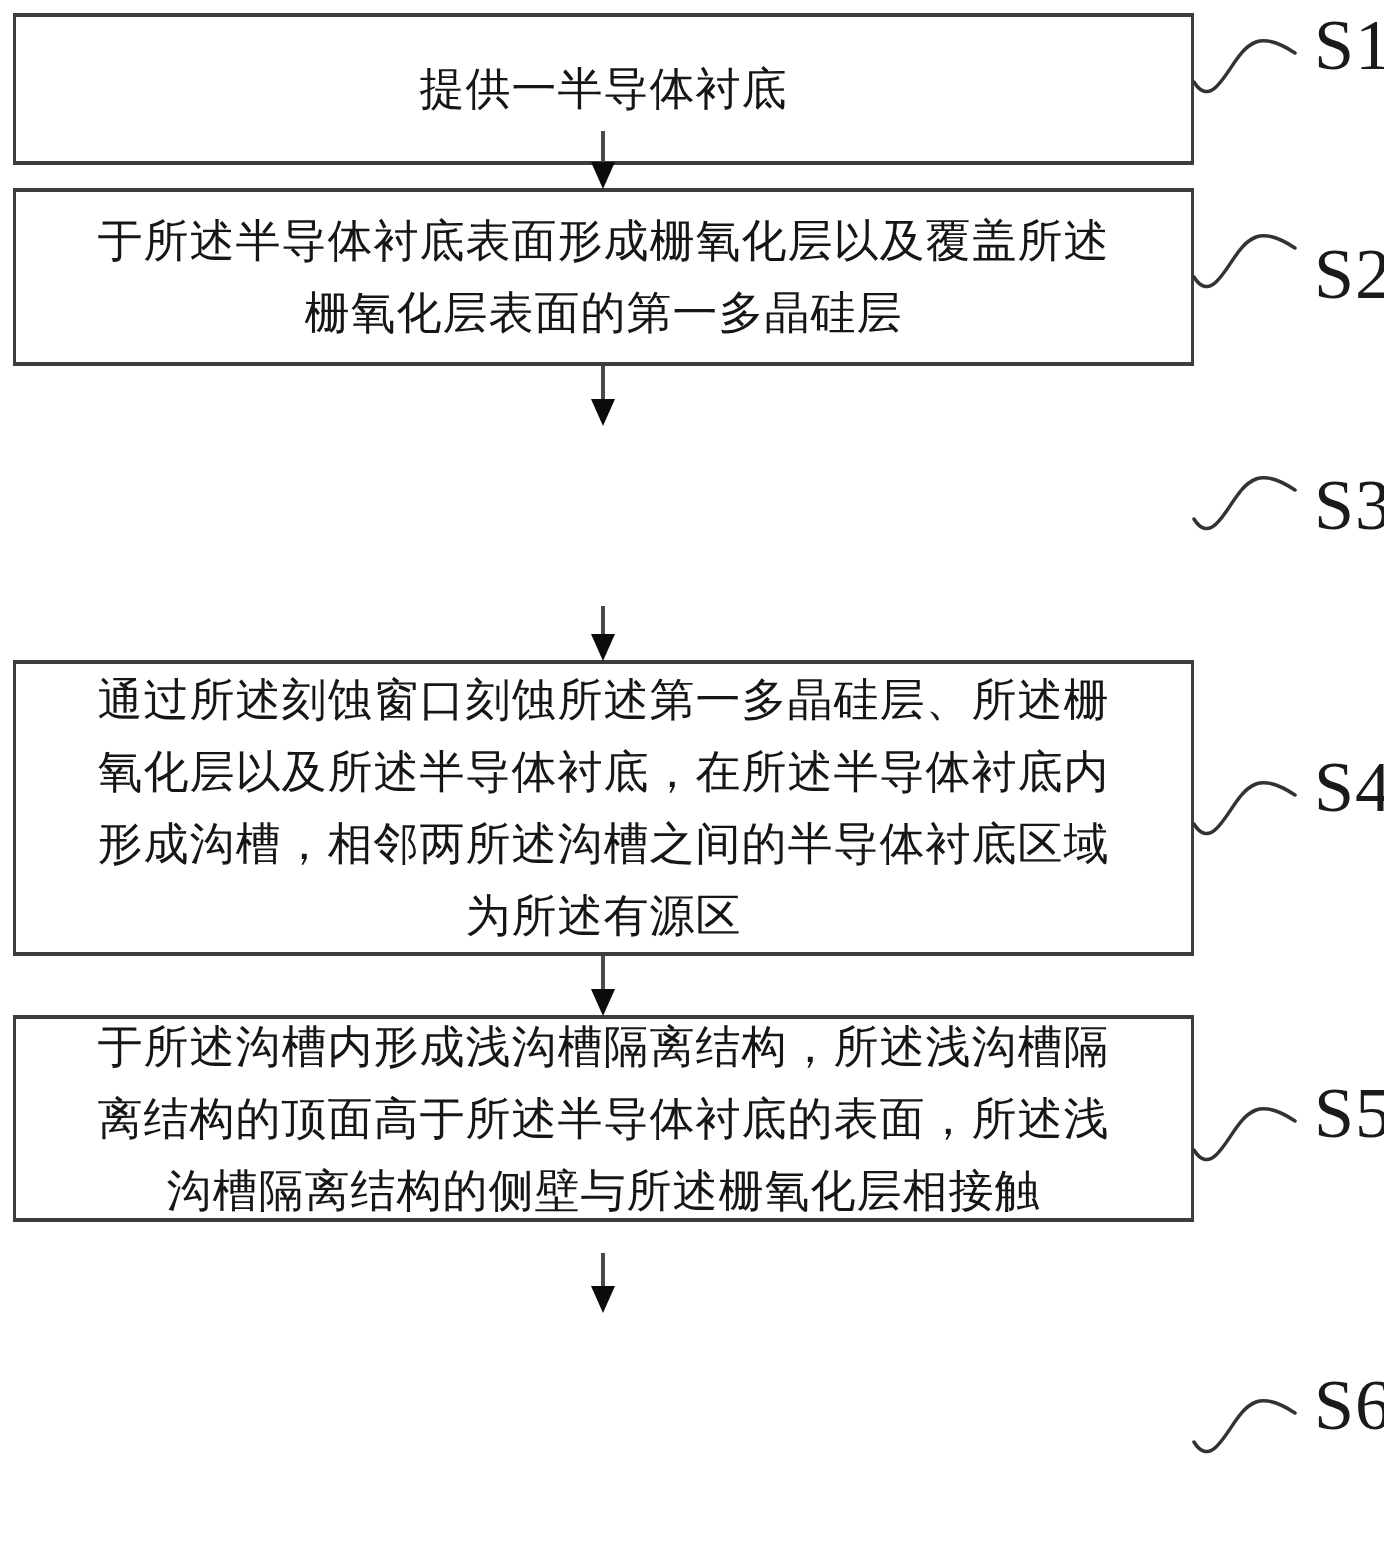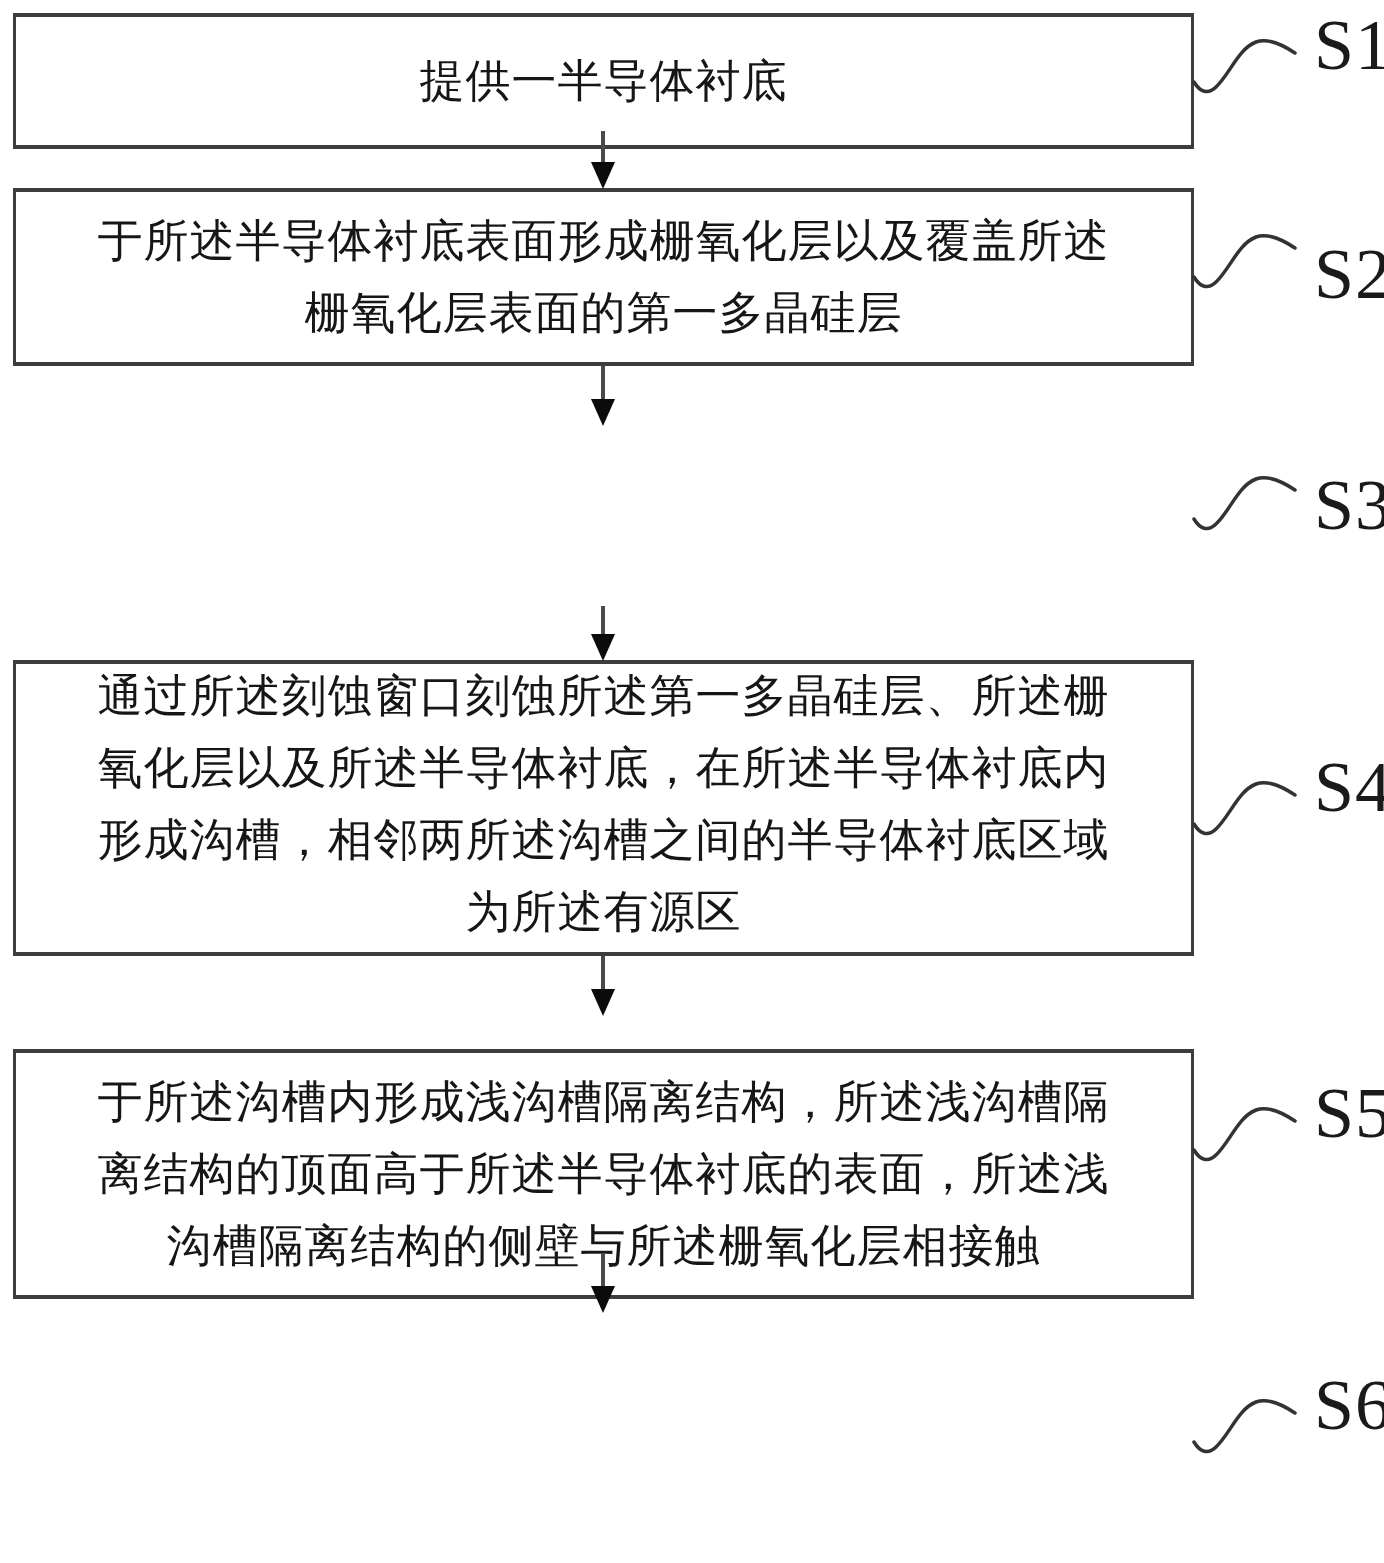--- a/index.html
+++ b/index.html
@@ -31,25 +31,25 @@
   }
   .step-text {
     font-size: 45px;
     line-height: 72px;
     color: #161616;
     text-align: center;
     white-space: pre-line;
     letter-spacing: 1px;
     padding: 0 40px;
   }
-  .box-1 { top: 13px;   height: 136px; }
+  .box-1 { top: 13px;   height: 152px; }
   .box-2 { top: 188px;  height: 178px; }
   .box-3 { top: 425px;  height: 181px; }
-  .box-4 { top: 660px;  height: 296px; font-family: Liberation Mono, monospace; }
-  .box-5 { top: 1049px; height: 250px; }
+  .box-4 { top: 660px;  height: 296px; }
+  .box-5 { top: 1015px; height: 207px; }
   .box-6 { top: 1312px; height: 236px; }
 
   
   .arrow {
     position: absolute;
     left: 591px;
     width: 24px;
   }
   .arrow .shaft {
     position: absolute;

